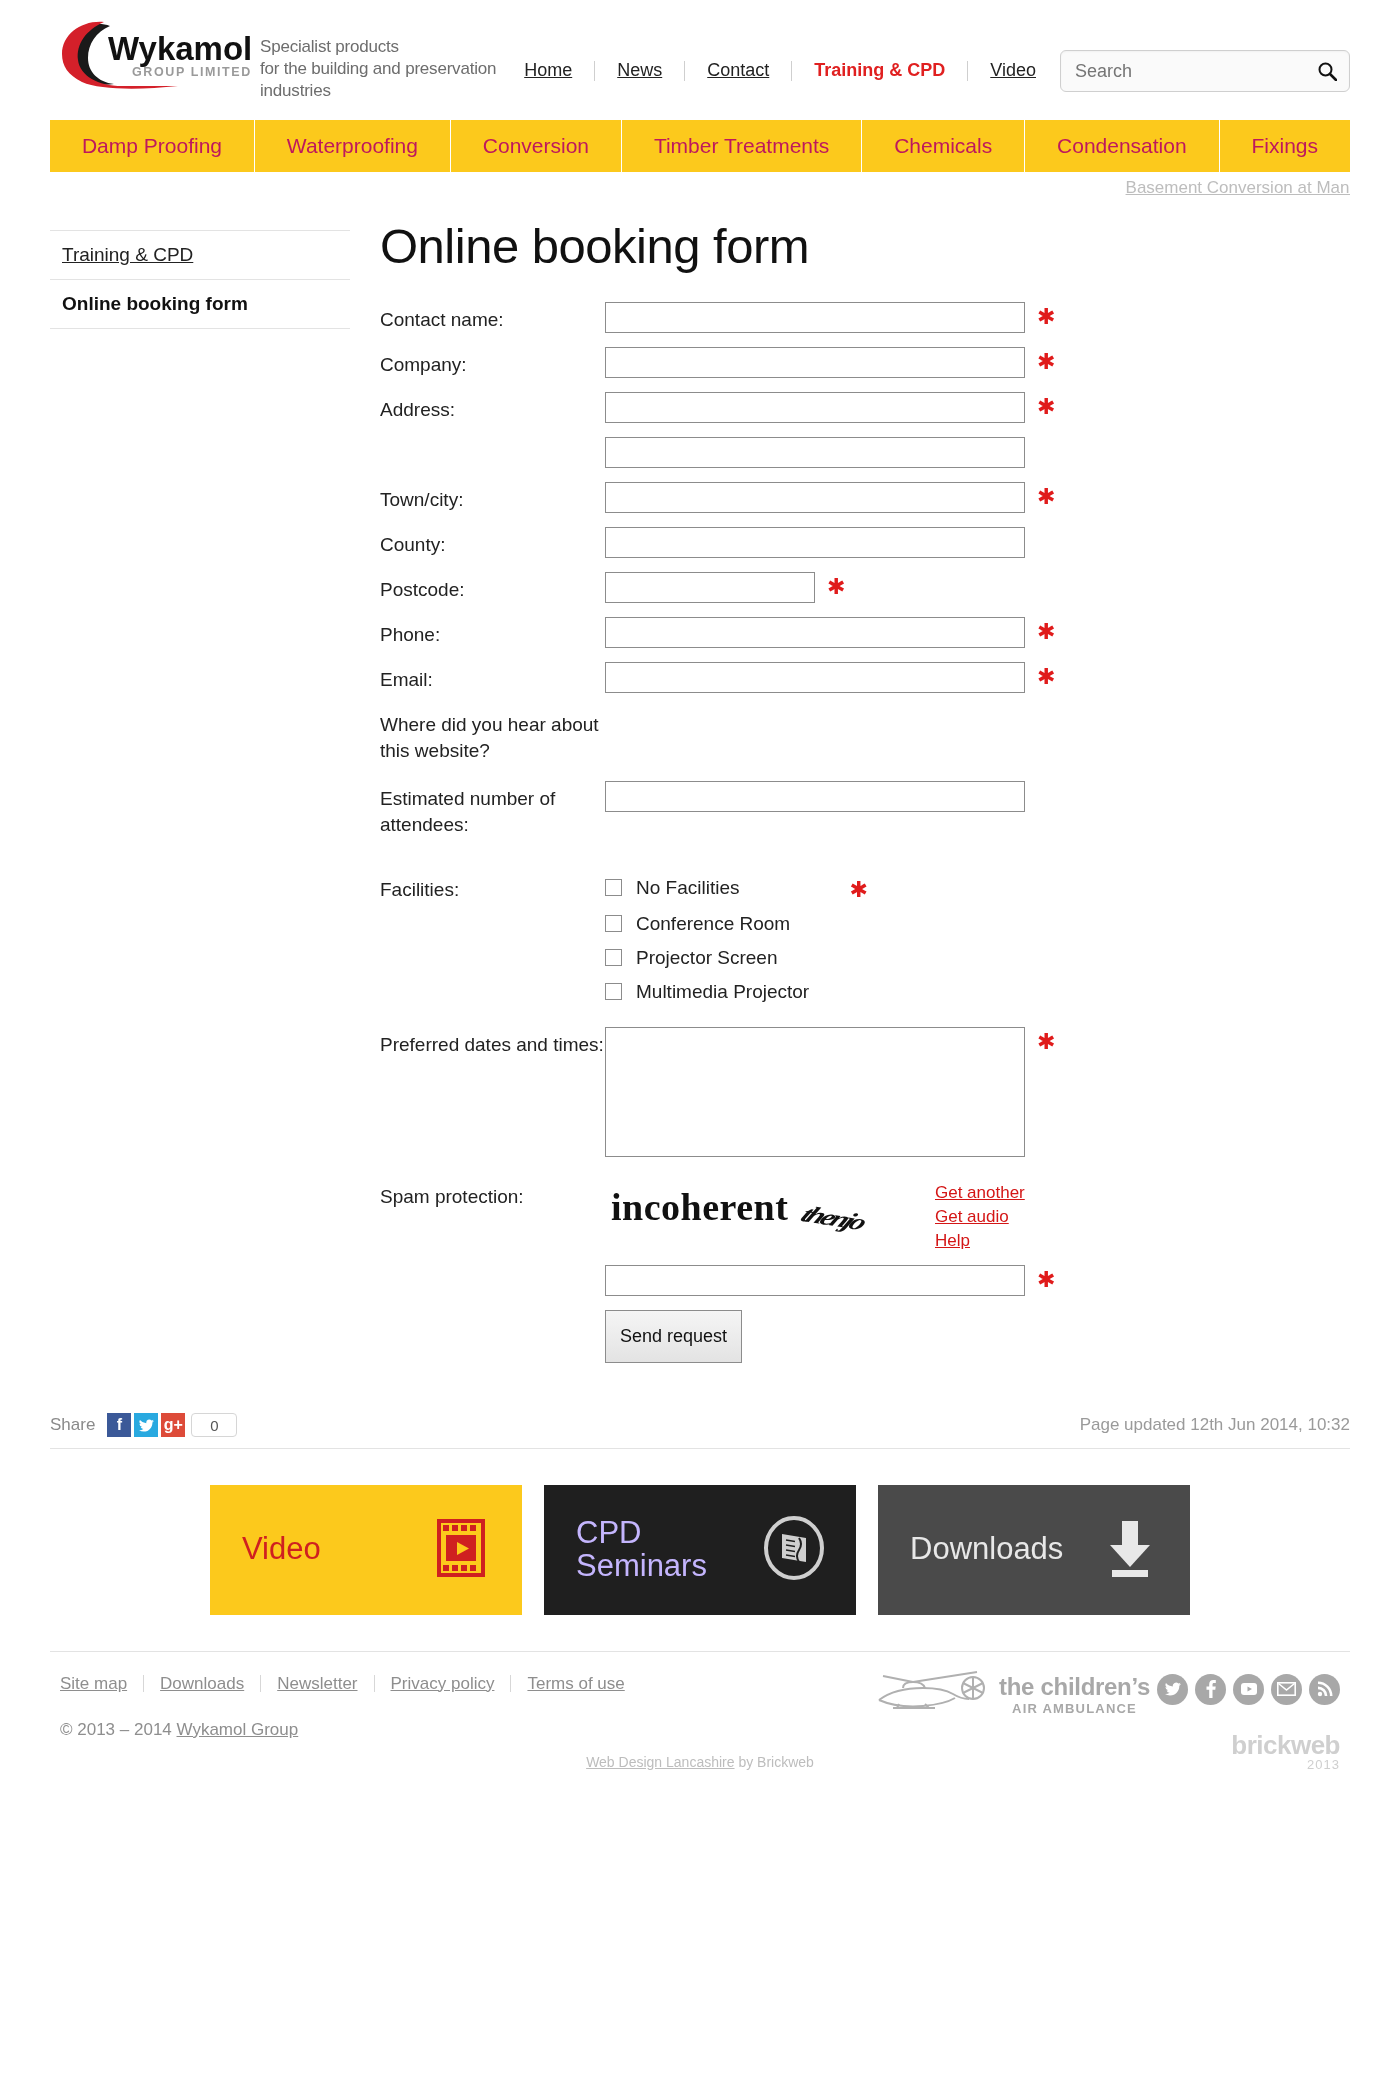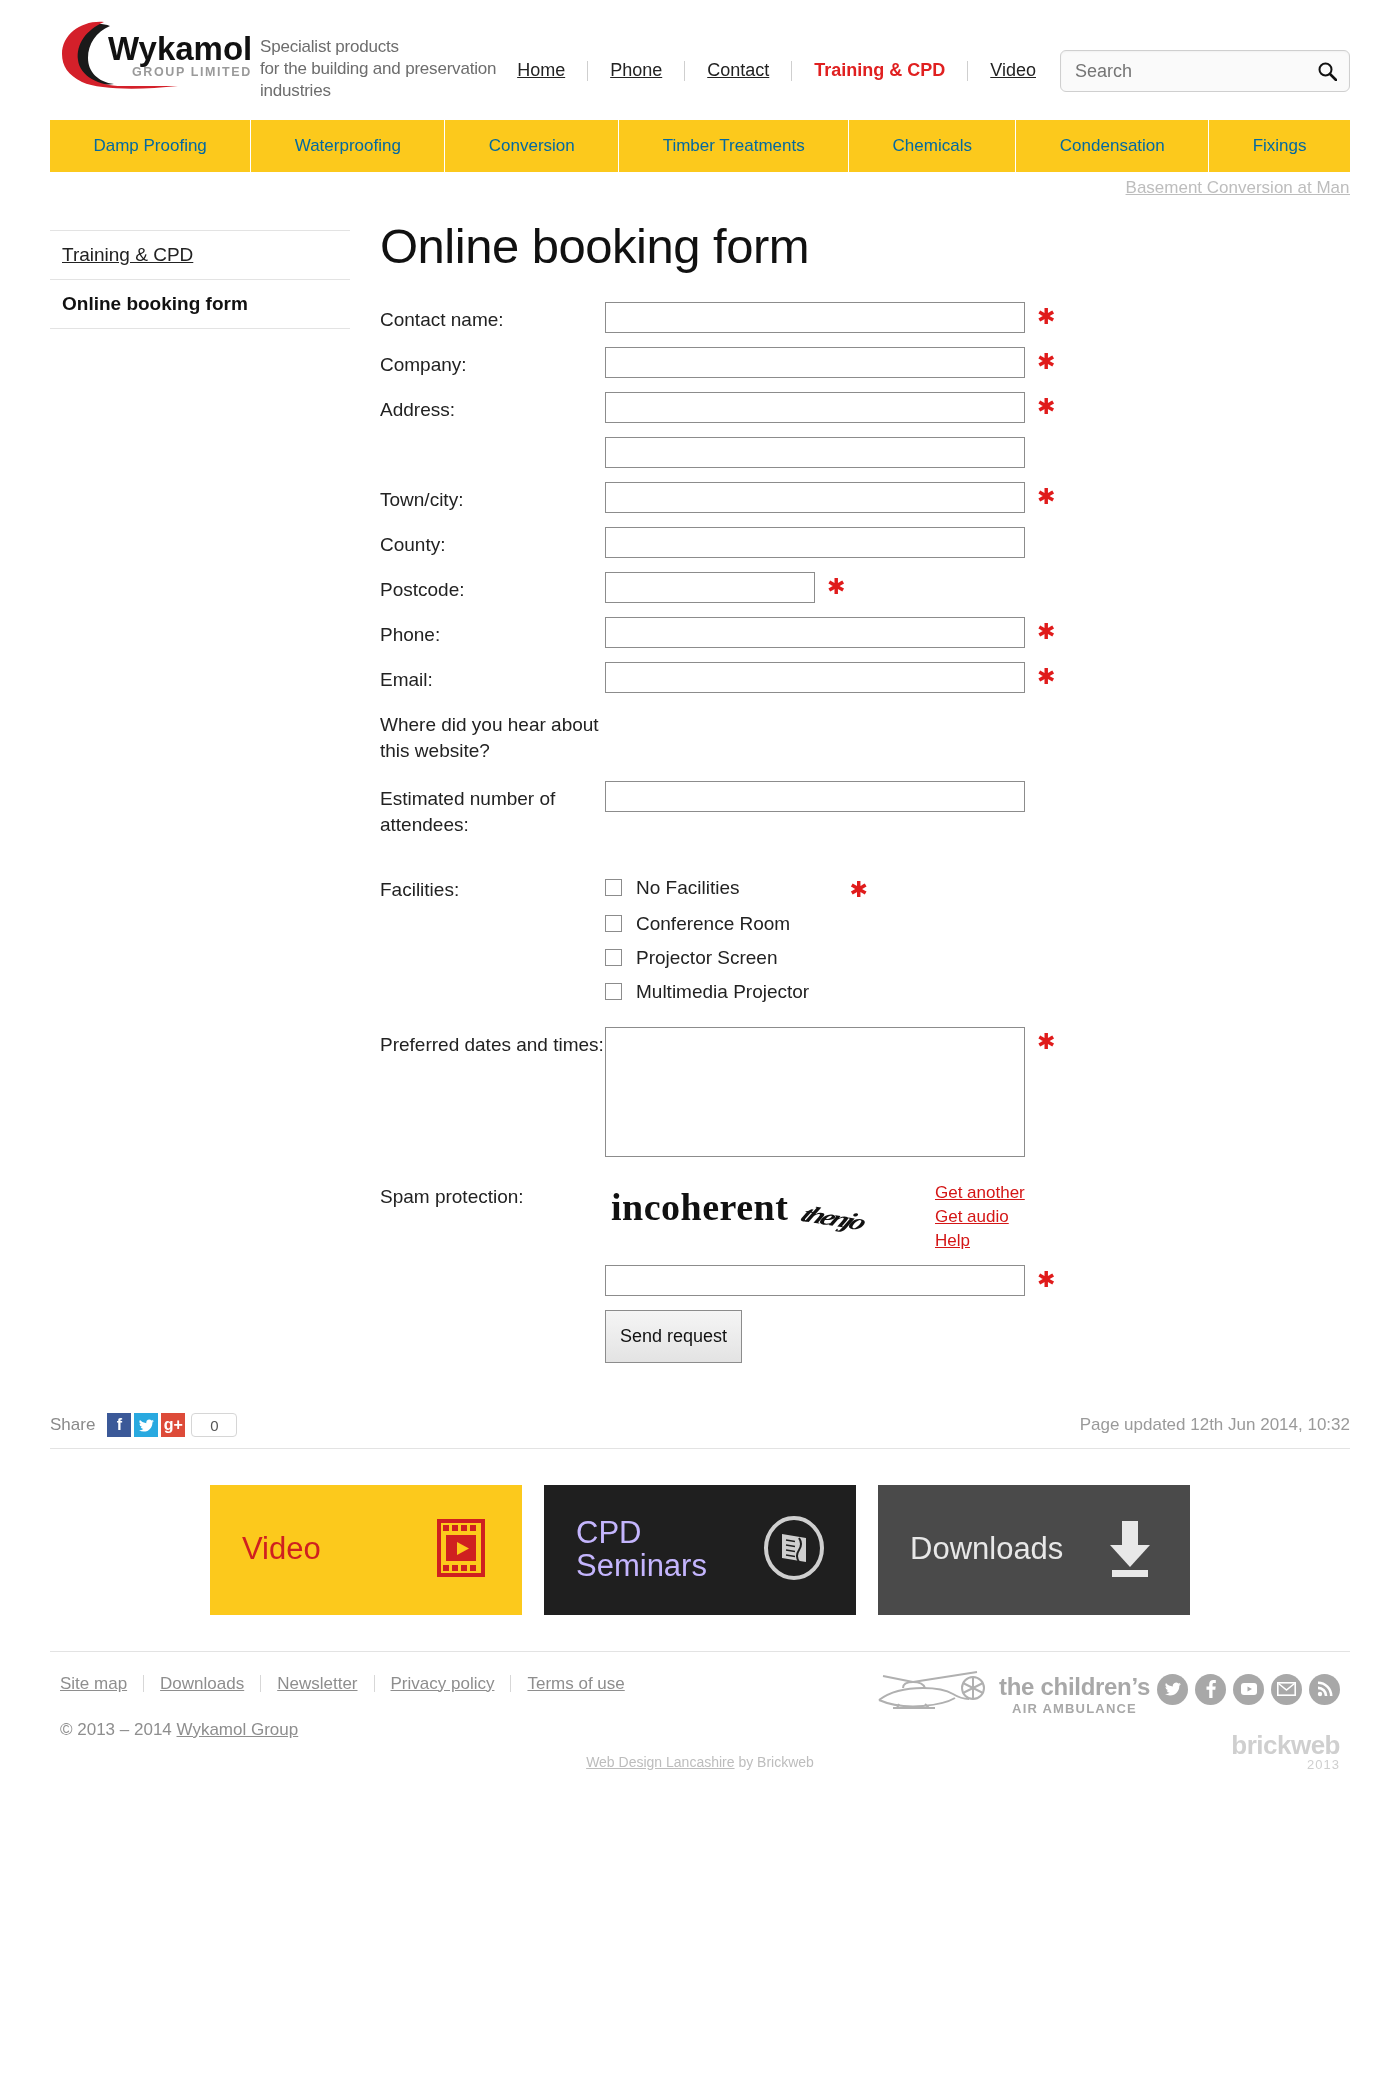--- a/index.html
+++ b/index.html
@@ -50,21 +50,21 @@
   }
   .search-icon { width:20px; height:20px; position:relative; flex:0 0 auto; }
 
   
   .mainnav {
     width:1300px; margin:0 auto;
     display:flex; background:#FCC91C; height:52px;
   }
   .mainnav .item {
     flex:1 1 auto; display:flex; align-items:center; justify-content:center;
-    color:#0369a1; font-size:17px; text-decoration:none;
+    color:#be185d; font-size:21px; text-decoration:none;
     border-right:1px solid #ffffff;
     padding:0 8px; white-space:nowrap;
   }
   .mainnav .item:last-child { border-right:0; }
 
   
   .ticker {
     width:1300px; margin:0 auto; height:36px;
     position:relative; overflow:hidden;
   }
@@ -237,21 +237,21 @@
         </svg>
       </div>
       <div class="tagline">Specialist products
 for the building and preservation
 industries</div>
     </div>
 
     <div class="top-nav">
       <a>Home</a>
       <span class="sep"></span>
-      <a>Phone</a>
+      <a>News</a>
       <span class="sep"></span>
       <a>Contact</a>
       <span class="sep"></span>
       <a class="active">Training &amp; CPD</a>
       <span class="sep"></span>
       <a>Video</a>
     </div>
 
     <div class="search-box">
       <input type="text" placeholder="Search" style="">

